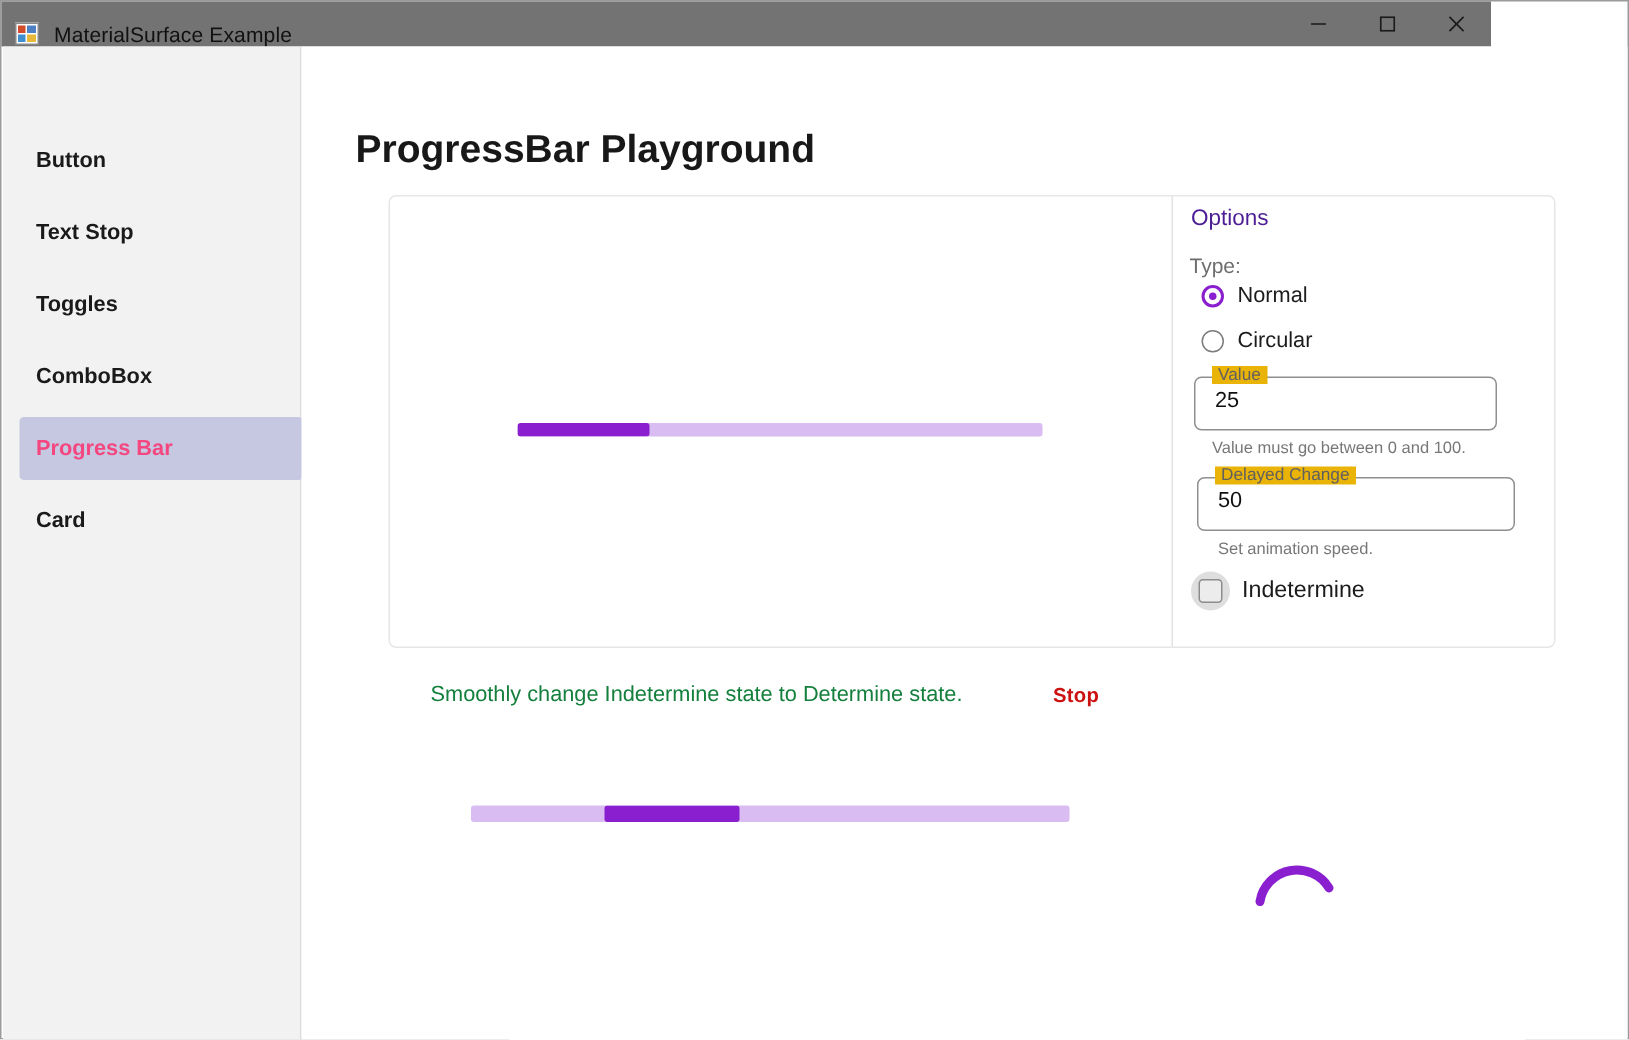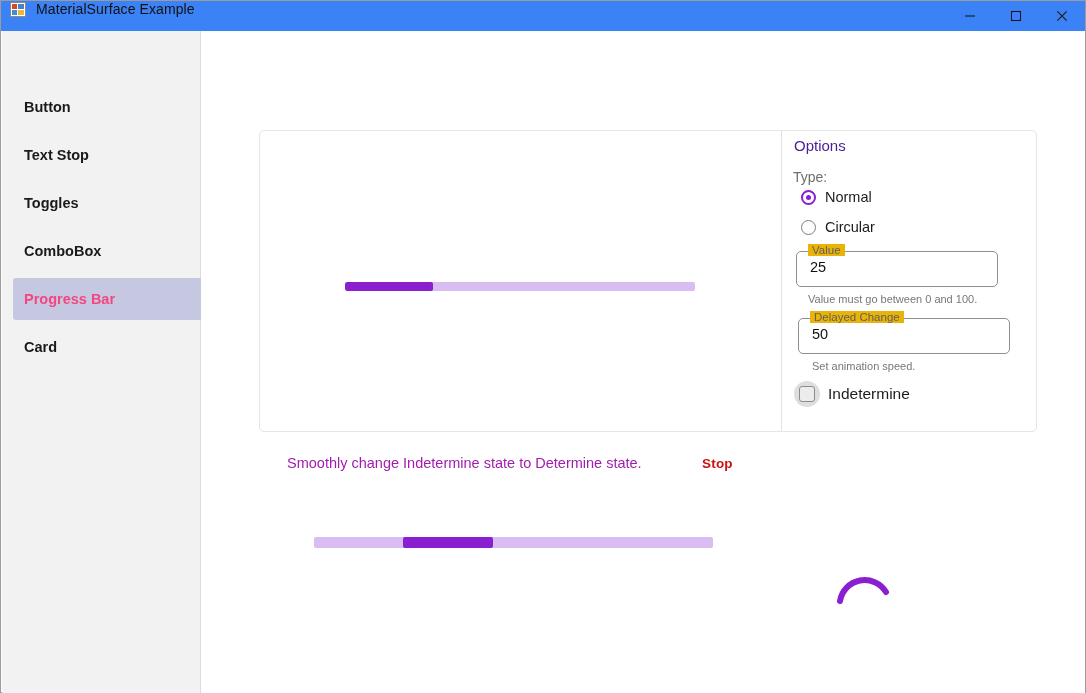--- a/index.html
+++ b/index.html
@@ -22,25 +22,25 @@
     height: 693px;
     box-sizing: border-box;
     border: 1px solid #9b9b9b;
     background: #ffffff;
   }
 
   
   #titlebar {
     position: absolute;
     left: 0; top: 0;
-    width: 1084px;
+    width: 993px;
     height: 30px;
-    background: #3b82f6;
+    background: #737373;
     display: flex;
-    align-items: flex-start;
+    align-items: flex-end;
   }
   #app-icon {
     margin-left: 9px;
     width: 17px;
     height: 17px;
     position: relative;
     flex: 0 0 auto;
   }
   #app-icon .sq { position: absolute; }
   #title-text {
@@ -285,21 +285,21 @@
     left: 58px;
     top: 424px;
     width: 778px;
     height: 24px;
   }
   #caption-text {
     position: absolute;
     left: 28px;
     top: 0;
     font-size: 14.5px;
-    color: #a21caf;
+    color: #15803d;
     white-space: nowrap;
   }
   #stop-button {
     position: absolute;
     left: 443px;
     top: 1px;
     font-size: 13.5px;
     font-weight: bold;
     color: #cc1111;
     letter-spacing: 0.2px;
@@ -373,20 +373,21 @@
     <div class="nav-item selected" style="top:247px;">
       <span class="lbl">Progress Bar</span>
     </div>
     <div class="nav-item" style="top:295px;">
       <span class="lbl">Card</span>
     </div>
   </nav>
 
   <main id="content">
 
+    <h1 id="page-title">ProgressBar Playground</h1>
 
     <section id="demo-card">
 
       <div id="preview-pane">
         <div class="lin-track" id="pb-main-track" style="background:#d9bdf2;">
           <div class="lin-fill" id="pb-main-fill" style="background:#8a1fd0;"></div>
         </div>
       </div>
 
       <div id="options-pane">

